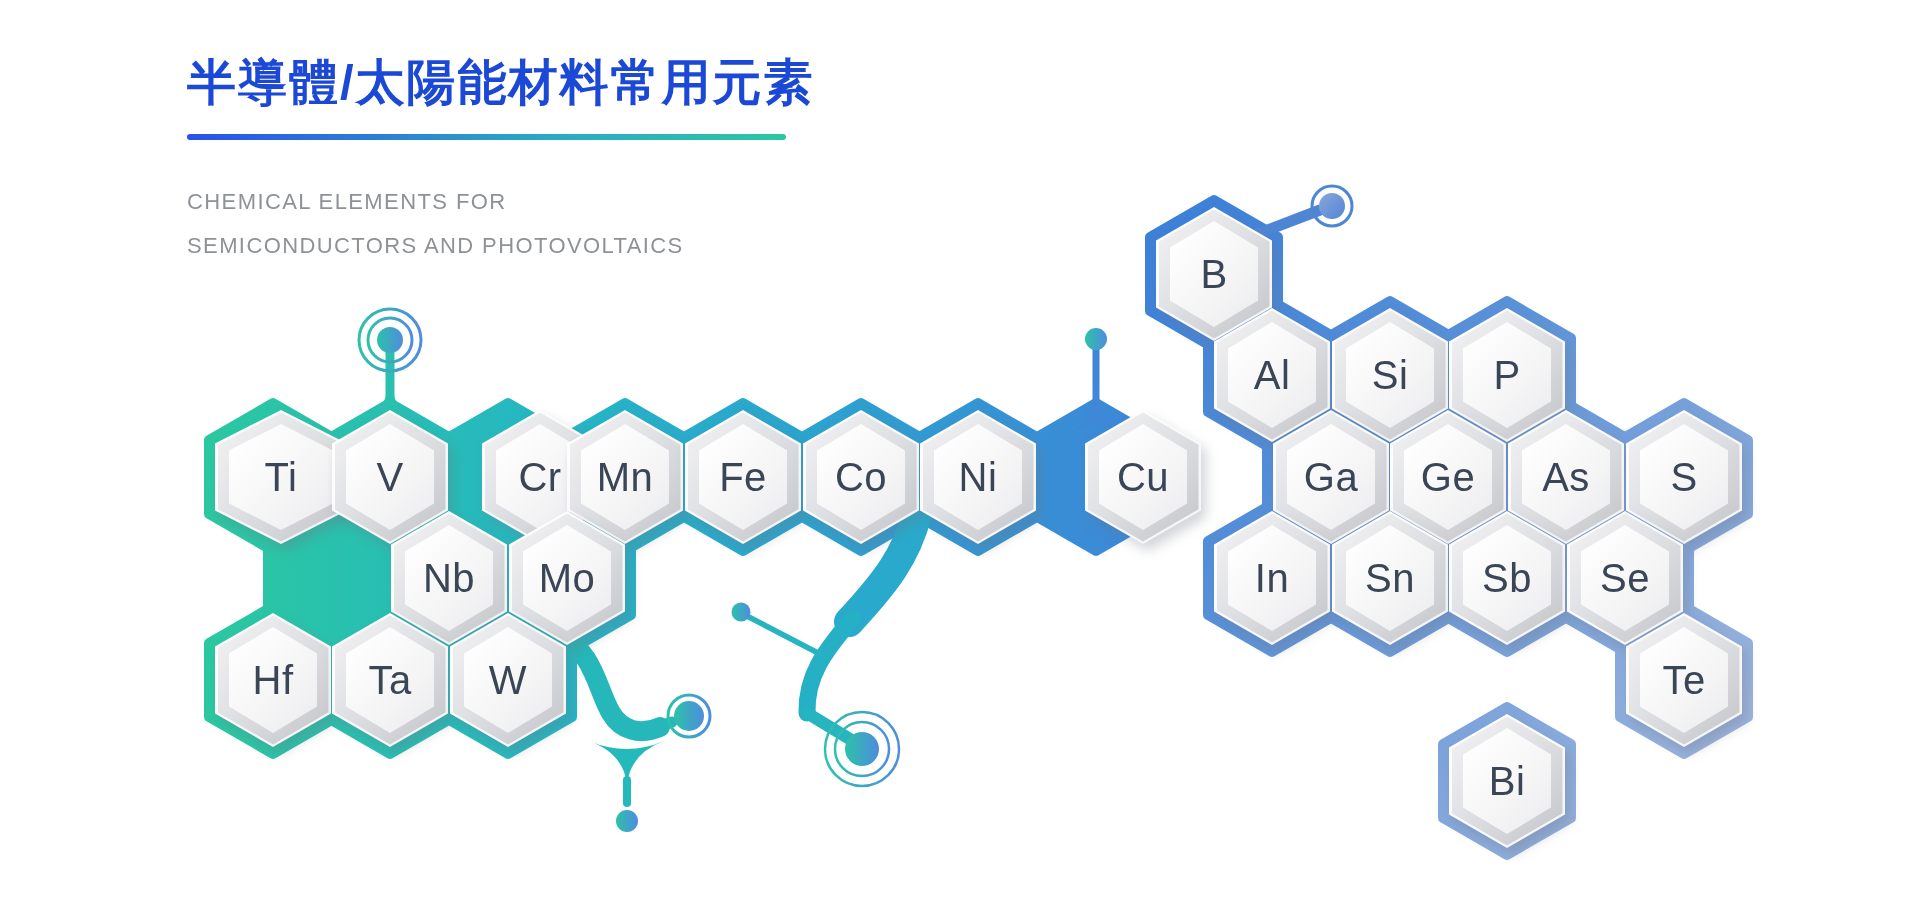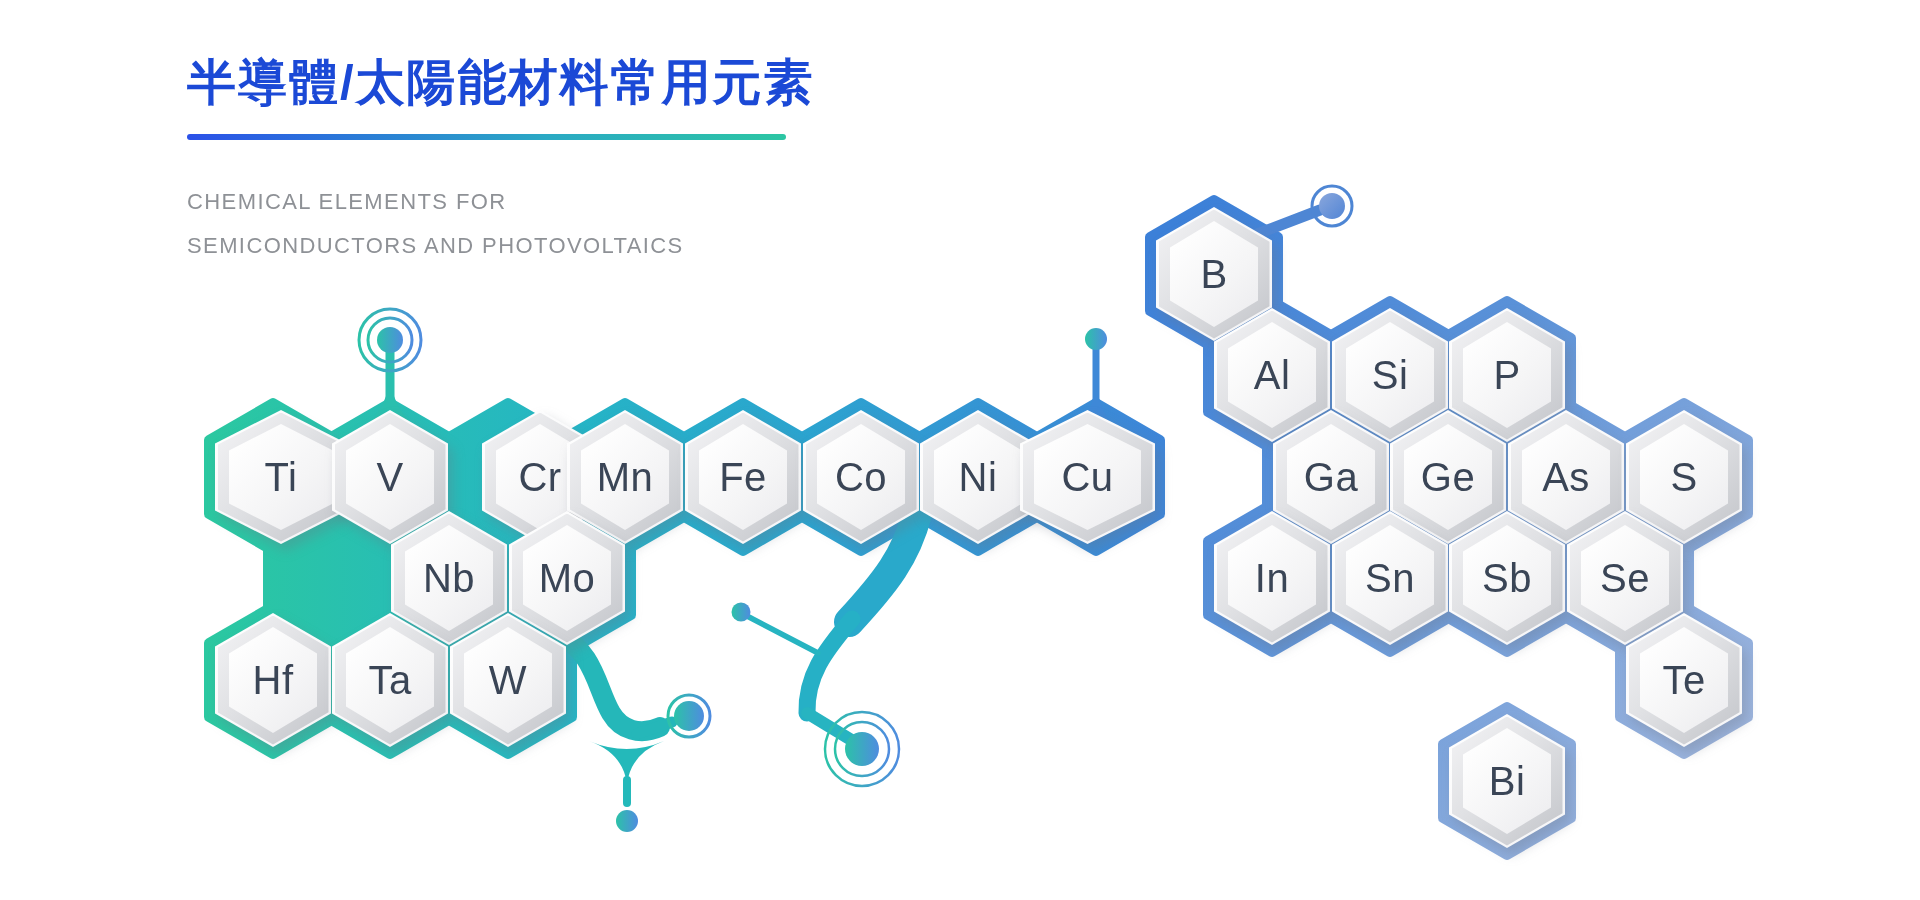--- a/index.html
+++ b/index.html
@@ -181,21 +181,21 @@
       </div>
       <div class="tile" style="left: 920px; top: 410px;">
         <div class="hex hex-white">
           <div class="hex hex-ring">
             <div class="hex hex-inner">
               <span class="symbol">Ni</span>
             </div>
           </div>
         </div>
       </div>
-      <div class="tile" style="left: 1020px; top: 410px; padding-left: 19px;">
+      <div class="tile" style="left: 1085px; top: 410px;">
         <div class="hex hex-white">
           <div class="hex hex-ring">
             <div class="hex hex-inner">
               <span class="symbol">Cu</span>
             </div>
           </div>
         </div>
       </div>
       <div class="tile" style="left: 391px; top: 511px;">
         <div class="hex hex-white">

